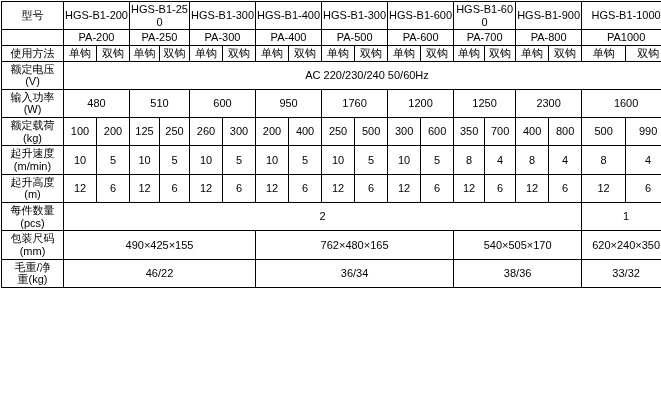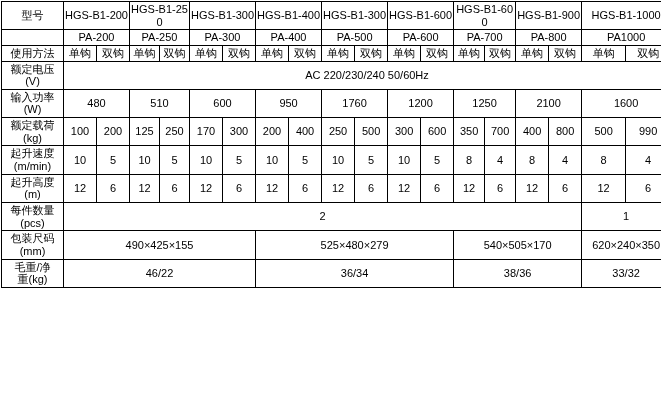--- a/index.html
+++ b/index.html
@@ -138,34 +138,34 @@
       <div>输入功率</div>
       <div>(W)</div>
     </td>
     <td colspan="2">480</td>
     <td colspan="2">510</td>
     <td colspan="2">600</td>
     <td colspan="2">950</td>
     <td colspan="2">1760</td>
     <td colspan="2">1200</td>
     <td colspan="2">1250</td>
-    <td colspan="2">2100</td>
+    <td colspan="2">2300</td>
     <td colspan="2">1600</td>
   </tr>
 
   <tr>
     <td class="rowlabel">
       <div>额定载荷</div>
       <div>(kg)</div>
     </td>
     <td>100</td>
     <td>200</td>
     <td>125</td>
     <td>250</td>
-    <td>170</td>
+    <td>260</td>
     <td>300</td>
     <td>200</td>
     <td>400</td>
     <td>250</td>
     <td>500</td>
     <td>300</td>
     <td>600</td>
     <td>350</td>
     <td>700</td>
     <td>400</td>
@@ -232,21 +232,21 @@
     <td class="wide-center" colspan="16">2</td>
     <td class="wide-center" colspan="2">1</td>
   </tr>
 
   <tr>
     <td class="rowlabel">
       <div>包装尺码</div>
       <div>(mm)</div>
     </td>
     <td class="wide-center" colspan="6">490×425×155</td>
-    <td class="wide-center" colspan="6">525×480×279</td>
+    <td class="wide-center" colspan="6">762×480×165</td>
     <td class="wide-center" colspan="4">540×505×170</td>
     <td class="wide-center" colspan="2">620×240×350</td>
   </tr>
 
   <tr>
     <td class="rowlabel">
       <div>毛重/净</div>
       <div>重(kg)</div>
     </td>
     <td class="wide-center" colspan="6">46/22</td>

